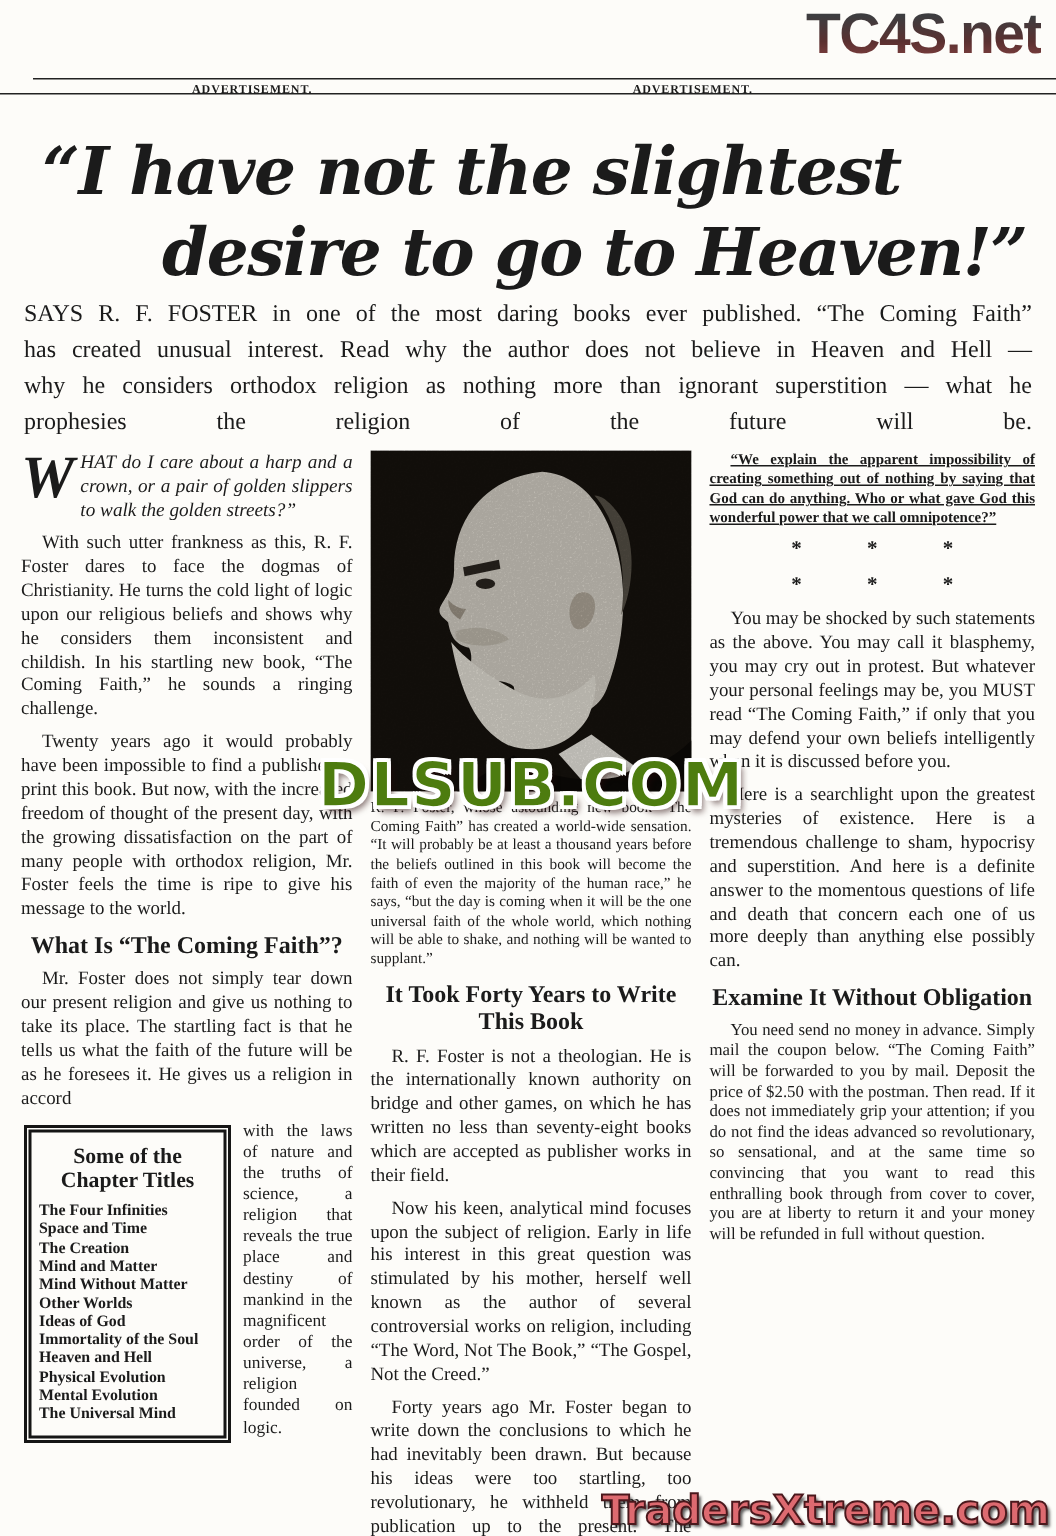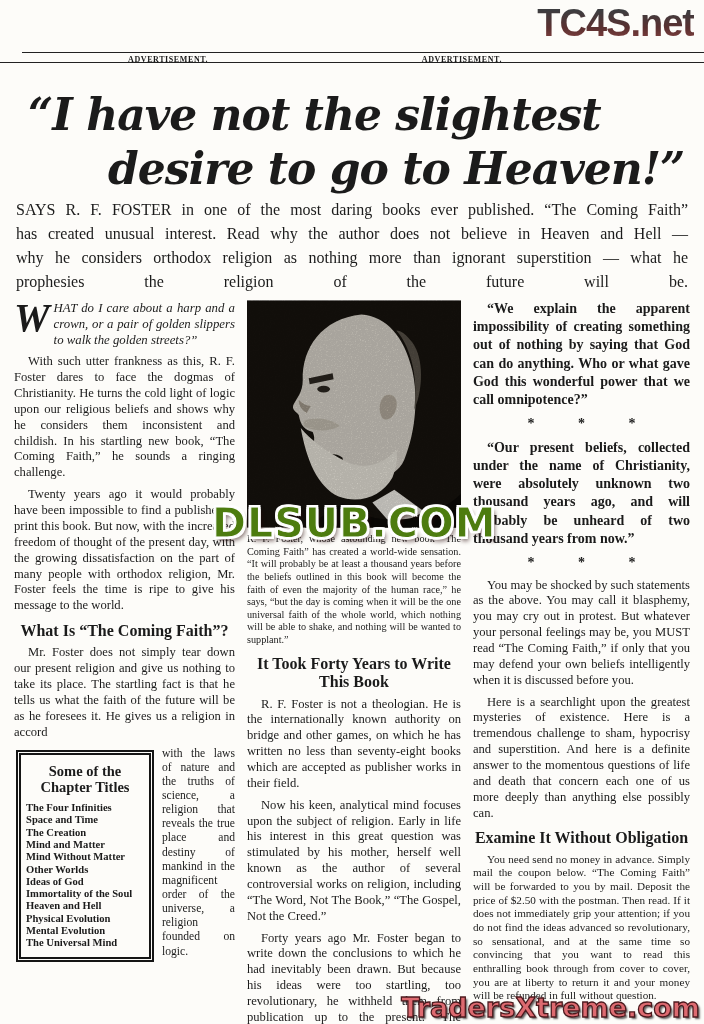--- a/index.html
+++ b/index.html
@@ -77,22 +77,22 @@
     font-weight:bold; font-size:10.6px; line-height:1.16;
     padding-left:11px; text-indent:-11px;
   }
   
   .photo { width:214px; height:228px; display:block; }
   .caption {
     font-size:10.2px; line-height:1.24; text-align:justify; margin:5px 0 8px 0;
   }
   
   .bold-quote {
-    font-weight:bold; font-size:14px; line-height:1.3;
-    text-align:justify; margin:0 0 4px 0;
+    font-weight:bold; font-size:10px; line-height:1.3;
+    text-align:justify; margin:0 0 4px 0;text-decoration:underline;
   }
   .stars {
     text-align:center; font-weight:bold; font-size:14px;
     word-spacing:40px; margin:2px 0 6px 0;
   }
   
   .dlsub {
     position:absolute; left:212px; top:499px; z-index:6;
     font-family:"DejaVu Sans", sans-serif; font-weight:bold;
     font-size:41px; letter-spacing:1px; color:#4d7c0f;
@@ -190,21 +190,20 @@
       <div class="col-head">It Took Forty Years to Write This Book</div>
       <p>R. F. Foster is not a theologian. He is the internationally known authority on bridge and other games, on which he has written no less than seventy-eight books which are accepted as publisher works in their field.</p>
       <p>Now his keen, analytical mind focuses upon the subject of religion. Early in life his interest in this great question was stimulated by his mother, herself well known as the author of several controversial works on religion, including “The Word, Not The Book,” “The Gospel, Not the Creed.”</p>
       <p>Forty years ago Mr. Foster began to write down the conclusions to which he had inevitably been drawn. But because his ideas were too startling, too revolutionary, he withheld them from publication up to the present. “The Coming Faith” is brutal in its frankness, it calls a spade a spade, but it is absolutely honest.</p>
 
     </div>
 
     <div class="col col-right">
       <p class="bold-quote">“We explain the apparent impossibility of creating something out of nothing by saying that God can do anything. Who or what gave God this wonderful power that we call omnipotence?”</p>
       <div class="stars">* * *</div>
-      <p class="bold-quote">“Our present beliefs, collected under the name of Christianity, were absolutely unknown two thousand years ago, and will probably be unheard of two thousand years from now.”</p>
       <div class="stars">* * *</div>
       <p>You may be shocked by such statements as the above. You may call it blasphemy, you may cry out in protest. But whatever your personal feelings may be, you MUST read “The Coming Faith,” if only that you may defend your own beliefs intelligently when it is discussed before you.</p>
       <p>Here is a searchlight upon the greatest mysteries of existence. Here is a tremendous challenge to sham, hypocrisy and superstition. And here is a definite answer to the momentous questions of life and death that concern each one of us more deeply than anything else possibly can.</p>
       <div class="col-head">Examine It Without Obligation</div>
       <p style="font-size:11.2px; line-height:1.22;">You need send no money in advance. Simply mail the coupon below. “The Coming Faith” will be forwarded to you by mail. Deposit the price of $2.50 with the postman. Then read. If it does not immediately grip your attention; if you do not find the ideas advanced so revolutionary, so sensational, and at the same time so convincing that you want to read this enthralling book through from cover to cover, you are at liberty to return it and your money will be refunded in full without question.</p>
 
     </div>
   </div>
 
   <div class="dlsub">DLSUB.COM</div>

